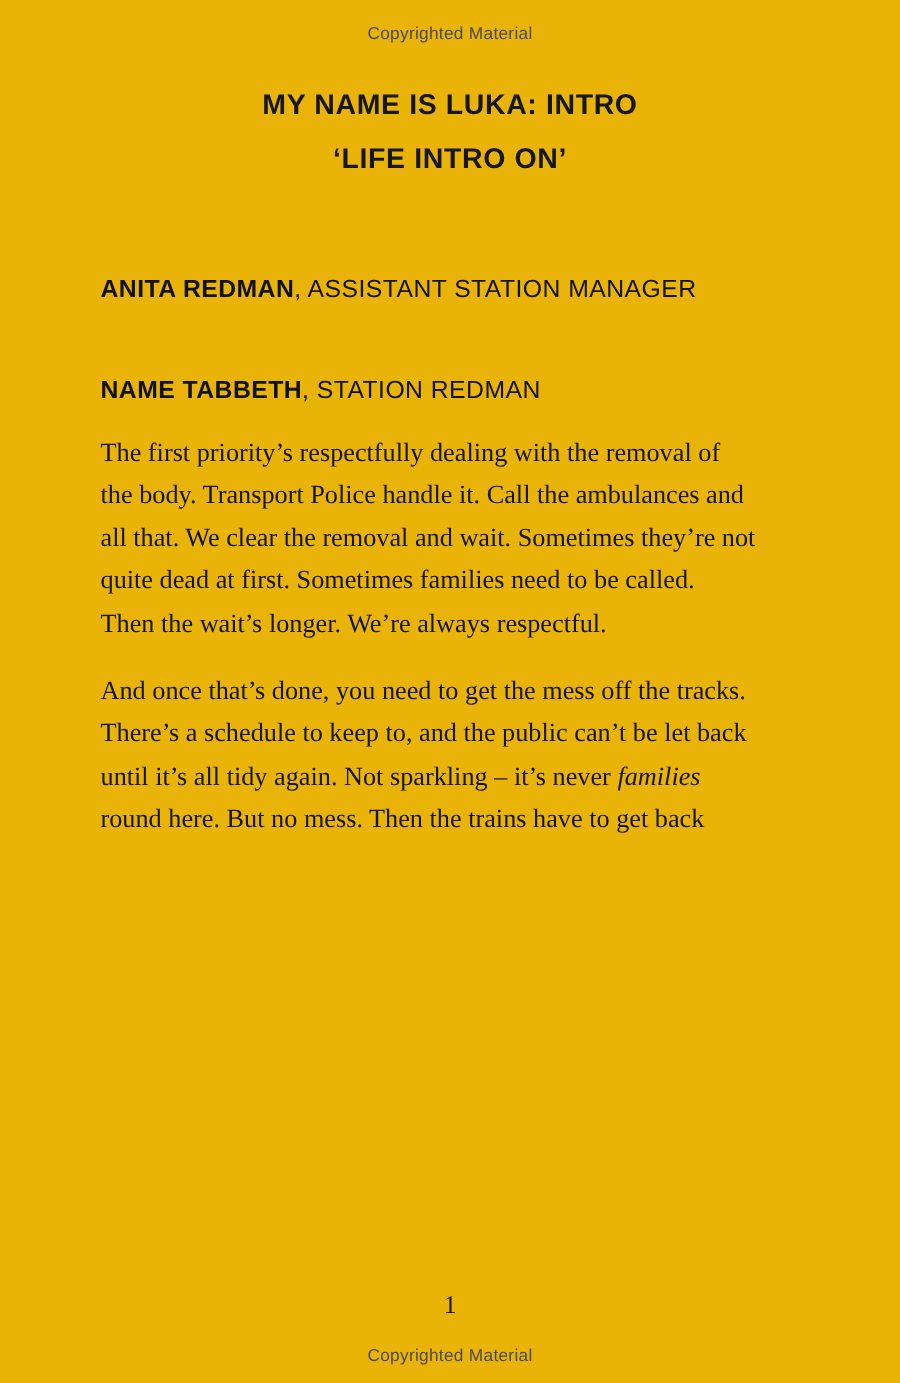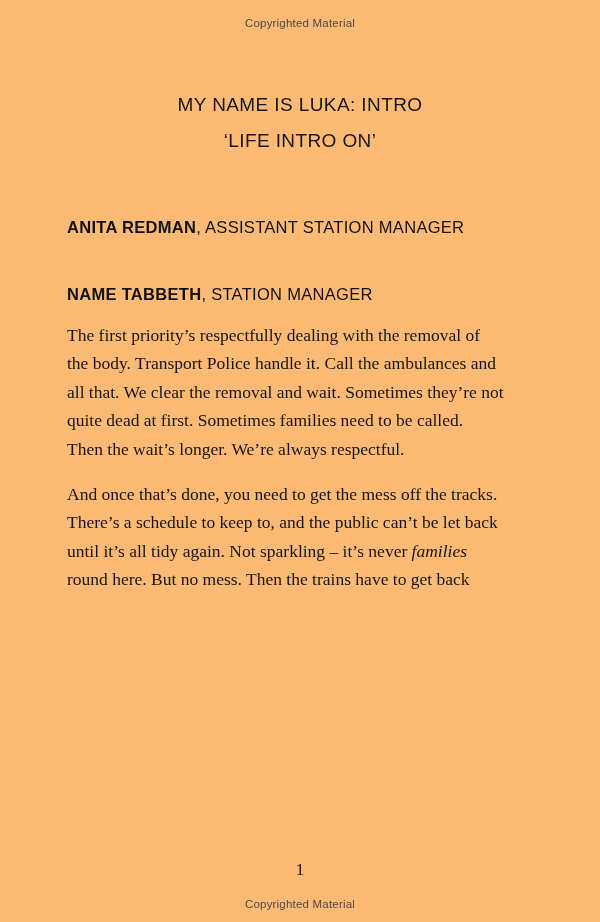--- a/index.html
+++ b/index.html
@@ -2,21 +2,21 @@
 <html><head>
 <meta charset="utf-8">
 <style>
   * { margin: 0; padding: 0; box-sizing: border-box; }
   html, body { background: #ffffff; }
   .page {
     position: relative;
     width: 600px;
     height: 922px;
     margin: 0 auto;
-    background: #fdba74;
+    background: #eab308;
     font-family: "Liberation Serif", serif;
     color: #141414;
     overflow: hidden;
   }
   .copyright {
     text-align: center;
     font-family: "Liberation Sans", sans-serif;
     font-size: 11.5px;
     color: #4a4a4a;
     letter-spacing: 0.2px;
@@ -33,23 +33,23 @@
     margin-top: 68px;
     font-family: "Liberation Sans", sans-serif;
     font-weight: bold;
     font-size: 46px;
     line-height: 48px;
     color: #3d3d3d;
     letter-spacing: 2px;
   }
   .chapter-title {
     text-align: center;
-    margin-top: 58px;
+    margin-top: 24px;
     font-family: "Liberation Sans", sans-serif;
-    font-weight: normal;
+    font-weight: bold;
     font-size: 19px;
     color: #161616;
     letter-spacing: 0.4px;
     line-height: 36px;
   }
   .content { padding: 0 67px; }
   .speaker {
     font-family: "Liberation Sans", sans-serif;
     font-size: 16.5px;
     color: #111111;
@@ -90,21 +90,21 @@
     <div>‘LIFE INTRO ON’</div>
   </div>
 
   <div class="content">
 
     <div class="speaker speaker-first">
       <span class="name">ANITA REDMAN</span><span>, ASSISTANT STATION MANAGER</span>
     </div>
 
     <div class="speaker speaker-later">
-      <span class="name">NAME TABBETH</span><span>, STATION MANAGER</span>
+      <span class="name">NAME TABBETH</span><span>, STATION REDMAN</span>
     </div>
     <div class="para">The first priority’s respectfully dealing with the removal of
 the body. Transport Police handle it. Call the ambulances and
 all that. We clear the removal and wait. Sometimes they’re not
 quite dead at first. Sometimes families need to be called.
 Then the wait’s longer. We’re always respectful.</div>
 
     <div class="para"><span>And once that’s done, you need to get the mess off the tracks.
 There’s a schedule to keep to, and the public can’t be let back
 until it’s all tidy again. Not sparkling – it’s never </span><span class="italic">families</span><span>

